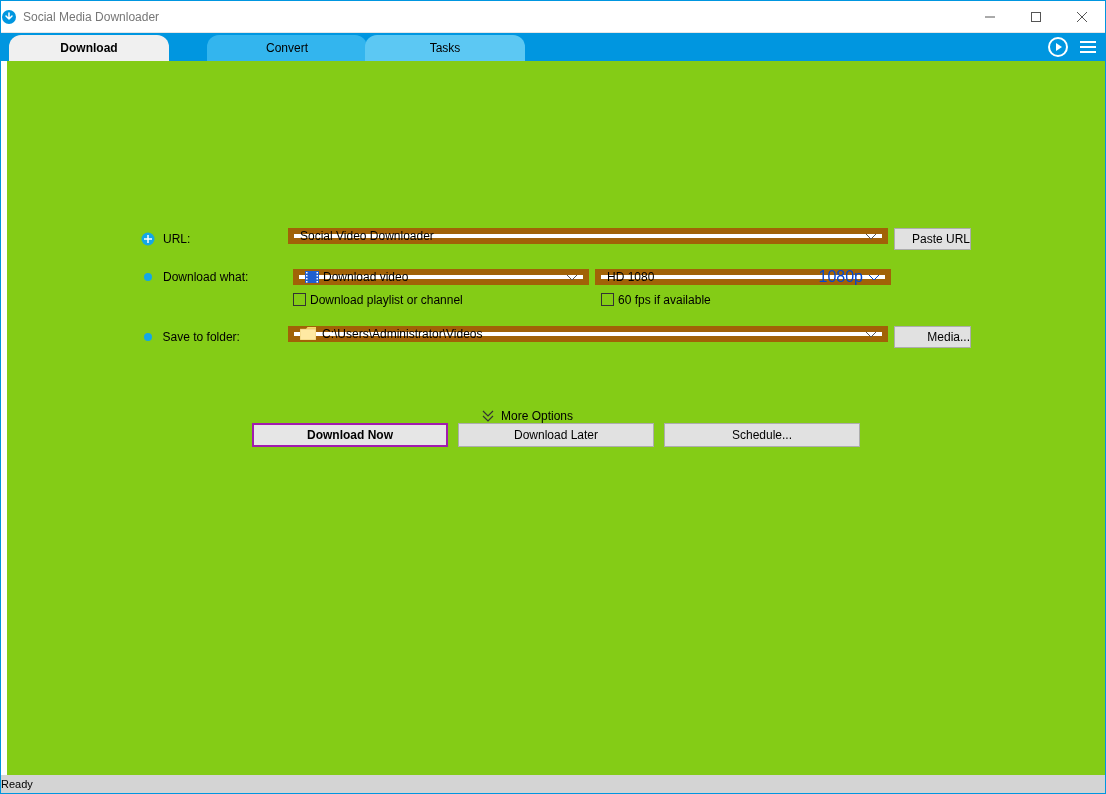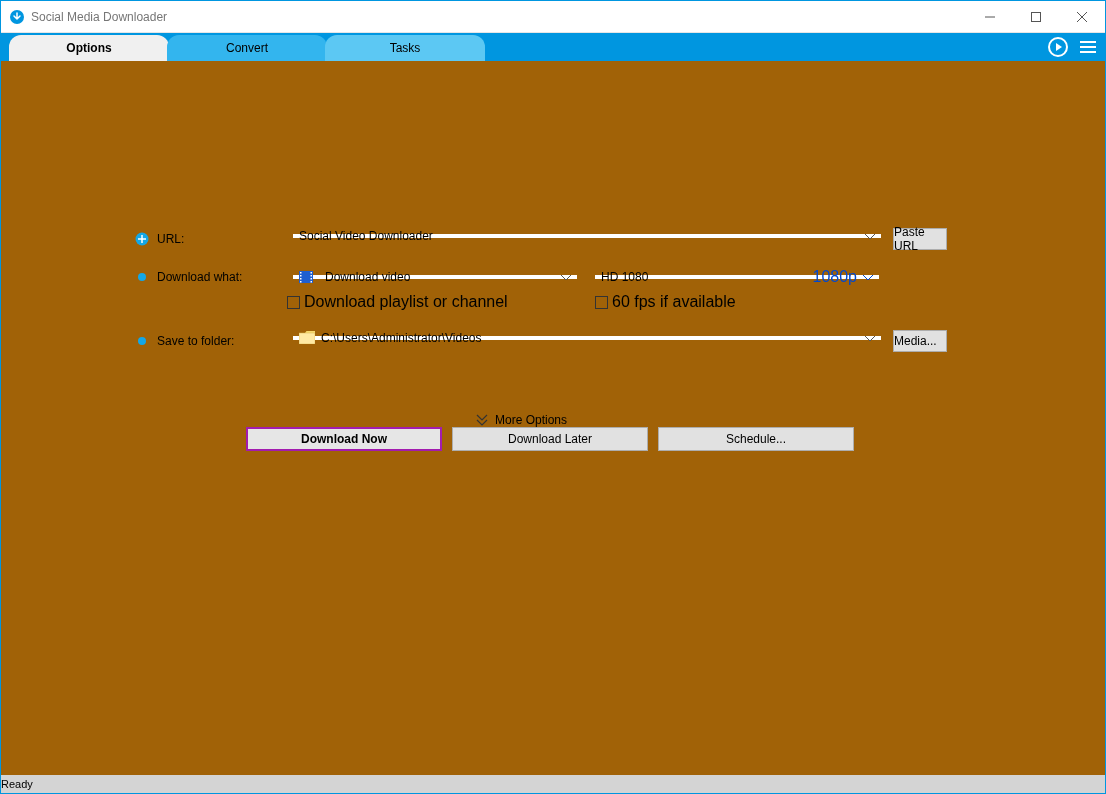--- a/index.html
+++ b/index.html
@@ -2,65 +2,65 @@
 <html><head>
 <meta charset="utf-8">
 <style>
   * { box-sizing: border-box; margin: 0; padding: 0; font-family: "Segoe UI", Tahoma, sans-serif; }
   html, body { width: 1106px; height: 794px; overflow: hidden; }
   body { border: 1px solid #0096e0; background: #fff; display: flex; flex-direction: column; }
 
   
   .titlebar {
     height: 32px; background: #fff; display: flex; align-items: center;
-    padding-left: 8px; border-bottom: 1px solid #e6e6e6; position: relative;
+    border-bottom: 1px solid #e6e6e6; position: relative;
   }
   .titlebar .app-icon { width: 16px; height: 16px; margin-right: 6px; }
   .titlebar .title { font-size: 12px; color: #767676; }
   .win-controls { position: absolute; right: 0; top: 0; height: 100%; display: flex; }
   .win-btn { width: 46px; height: 100%; display: flex; align-items: center; justify-content: center; cursor: pointer; }
   .win-btn svg { stroke: #555; }
 
   
   .tabbar { height: 28px; background: #0096e0; display: flex; align-items: flex-end; position: relative; }
   .tab {
     height: 26px; width: 160px; display: flex; align-items: center; justify-content: center;
     font-size: 12px; border-radius: 12px 12px 0 0; cursor: pointer; margin-right: -2px;
   }
   .tab.active { background: #f0f0f0; color: #000; font-weight: bold; }
-  .tab.inactive1 { background: #33b5ee; color: #000; }
+  .tab.inactive1 { background: #33b5ee; color: #000; margin-left: 40px; }
   .tab.inactive2 { background: #5cc8f3; color: #000; }
   .tabbar-right { position: absolute; right: 6px; top: 0; height: 100%; display: flex; align-items: center; gap: 8px; }
   .tabbar-right .ticon { width: 22px; height: 22px; cursor: pointer; display:flex; align-items:center; justify-content:center; }
 
   
-  .main { flex: 1; background: #a16207; position: relative; }
+  .main { flex: 1; background: #84cc16; position: relative; margin-left: 6px; }
   .form { position: absolute; left: 134px; top: 166px; width: 830px; }
   .row { display: flex; align-items: center; height: 24px; margin-bottom: 14px; }
   .row .bullet { width: 14px; height: 14px; margin-right: 8px; display:flex; align-items:center; justify-content:center; }
   .row .label { font-size: 12px; color: #000; width: 130px; }
   .row .field { display: flex; gap: 6px; flex: 1; }
 
   .textbox, .combo, .combo2 {
     height: 16px; border: 6px solid #a16207; background: #fff; font-size: 12px;
     display: flex; align-items: center; padding: 0 6px; position: relative;
   }
   .textbox { width: 600px; }
-  .combo { width: 296px; gap: 8px; }
+  .combo { width: 296px; }
   .combo2 { width: 296px; }
   .combo .chev, .combo2 .chev, .textbox .chev { position: absolute; right: 6px; }
   .combo2 .right-label { position: absolute; right: 22px; color: #0048d0; font-size: 16px; }
 
   .btn-gray {
     height: 22px; background: #e1e1e1; border: 1px solid #adadad; font-size: 12px;
-    width: 54px; display: flex; align-items: center; justify-content: flex-start; cursor: pointer;
+    width: 77px; display: flex; align-items: center; justify-content: flex-end; cursor: pointer;
   }
 
   .checkrow { margin-left: 152px; margin-top: -10px; margin-bottom: 18px; display: flex; gap: 12px; }
-  .check { display: flex; align-items: center; font-size: 16px; }
+  .check { display: flex; align-items: flex-start; font-size: 12px; }
   .check .box { width: 13px; height: 13px; border: 1px solid #333; margin-right: 4px; }
 
   .more-options { display:flex; align-items:center; cursor:pointer; font-size:12px; }
   .more-options svg { margin-right: 6px; }
 
   .action-row { margin-left: 150px; display: flex; gap: 10px; }
   .big-btn {
     height: 24px; width: 196px; display: flex; align-items: center; justify-content: center;
     font-size: 12px; cursor: pointer;
   }
@@ -100,21 +100,21 @@
           <line x1="0" y1="0" x2="10" y2="10" stroke-width="1"></line>
           <line x1="10" y1="0" x2="0" y2="10" stroke-width="1"></line>
         </svg>
     </div>
   </div>
 </div>
 
 <div class="tabbar">
   <div style="width:8px;"></div>
   <div class="tab active">
-    <span>Options</span>
+    <span>Download</span>
   </div>
   <div class="tab inactive1">
     <span>Convert</span>
   </div>
   <div class="tab inactive2">
     <span>Tasks</span>
   </div>
   <div class="tabbar-right">
     <div class="ticon">
       <svg width="22" height="22" viewBox="0 0 22 22">

